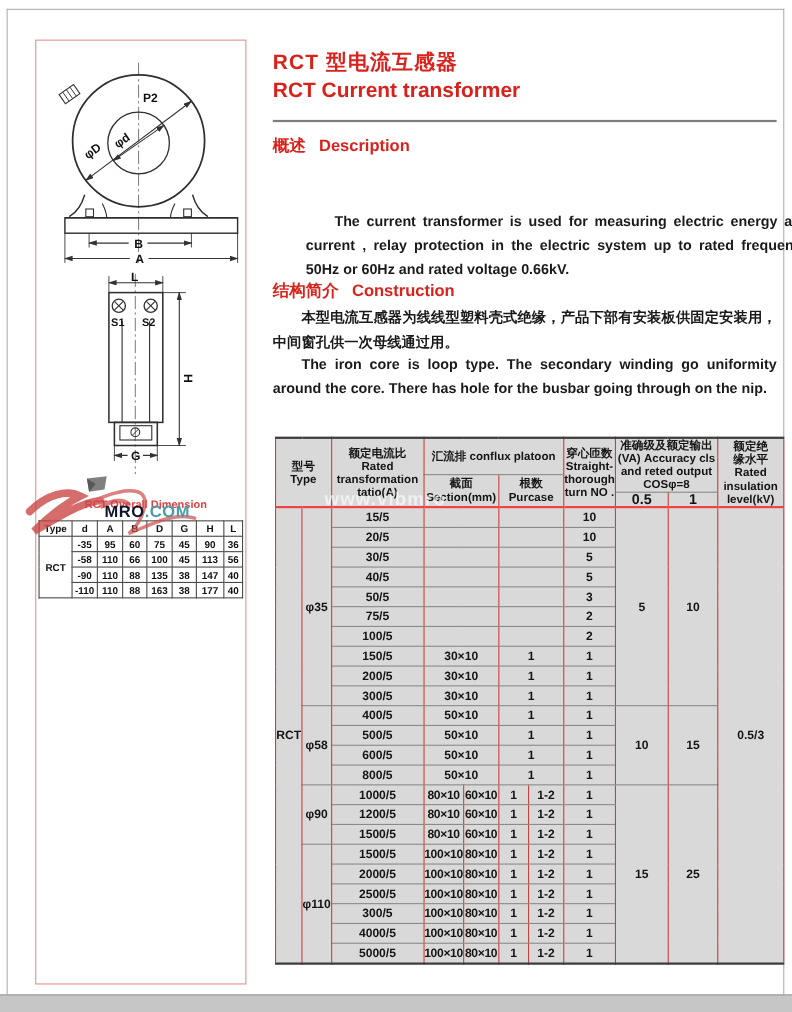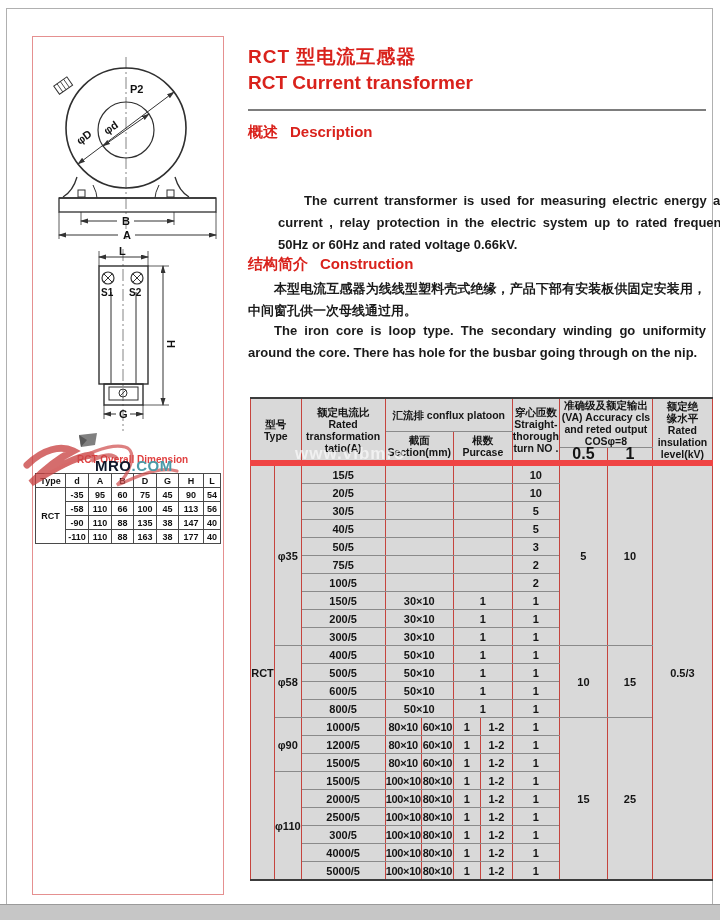--- a/index.html
+++ b/index.html
@@ -44,22 +44,22 @@
   table.tech{border-collapse:collapse;table-layout:fixed;background:#d9d9d9;
         border-top:2px solid #3c3c3c;border-bottom:2px solid #3c3c3c;
         border-left:1px solid #c5443e;border-right:1px solid #c5443e;}
   table.tech th,table.tech td{border-left:1px solid #c5443e;border-right:1px solid #c5443e;
         border-top:1px solid #8a8a8a;border-bottom:1px solid #8a8a8a;
         padding:0;text-align:center;vertical-align:middle;color:#141414;}
   table.tech th{font-weight:bold;font-size:10.5px;line-height:12px;white-space:pre-line;}
   table.tech td{font-weight:bold;font-size:11px;height:17px;}
   tr.h1 th{height:32px;}
   tr.h2 th{height:26px;}
-  tr.h3 th{height:12px;font-size:16px;}
-  table.tech tbody tr:first-child td{border-top:6px solid #ef4444;}
+  tr.h3 th{height:12px;font-size:13px;}
+  table.tech tbody tr:first-child td{border-top:2px solid #ef4444;}
   td.c-sec-s{font-size:8.5px;letter-spacing:-0.3px;}
   td.c-phi{font-size:10.5px;}
   .wm-url{position:absolute;left:295px;top:444px;z-index:4;font-size:17px;font-weight:bold;
         color:rgba(255,255,255,0.62);letter-spacing:1px;pointer-events:none;}
   svg text{font-family:"Liberation Sans",sans-serif;}
 </style>
 </head>
 <body>
 
 <div class="page">
@@ -196,21 +196,21 @@
         </thead>
         <tbody>
           <tr>
             <td rowspan="4">RCT</td>
             <td>-35</td>
             <td>95</td>
             <td>60</td>
             <td>75</td>
             <td>45</td>
             <td>90</td>
-            <td>54</td>
+            <td>36</td>
           </tr>
           <tr>
             <td>-58</td>
             <td>110</td>
             <td>66</td>
             <td>100</td>
             <td>45</td>
             <td>113</td>
             <td>56</td>
           </tr>

